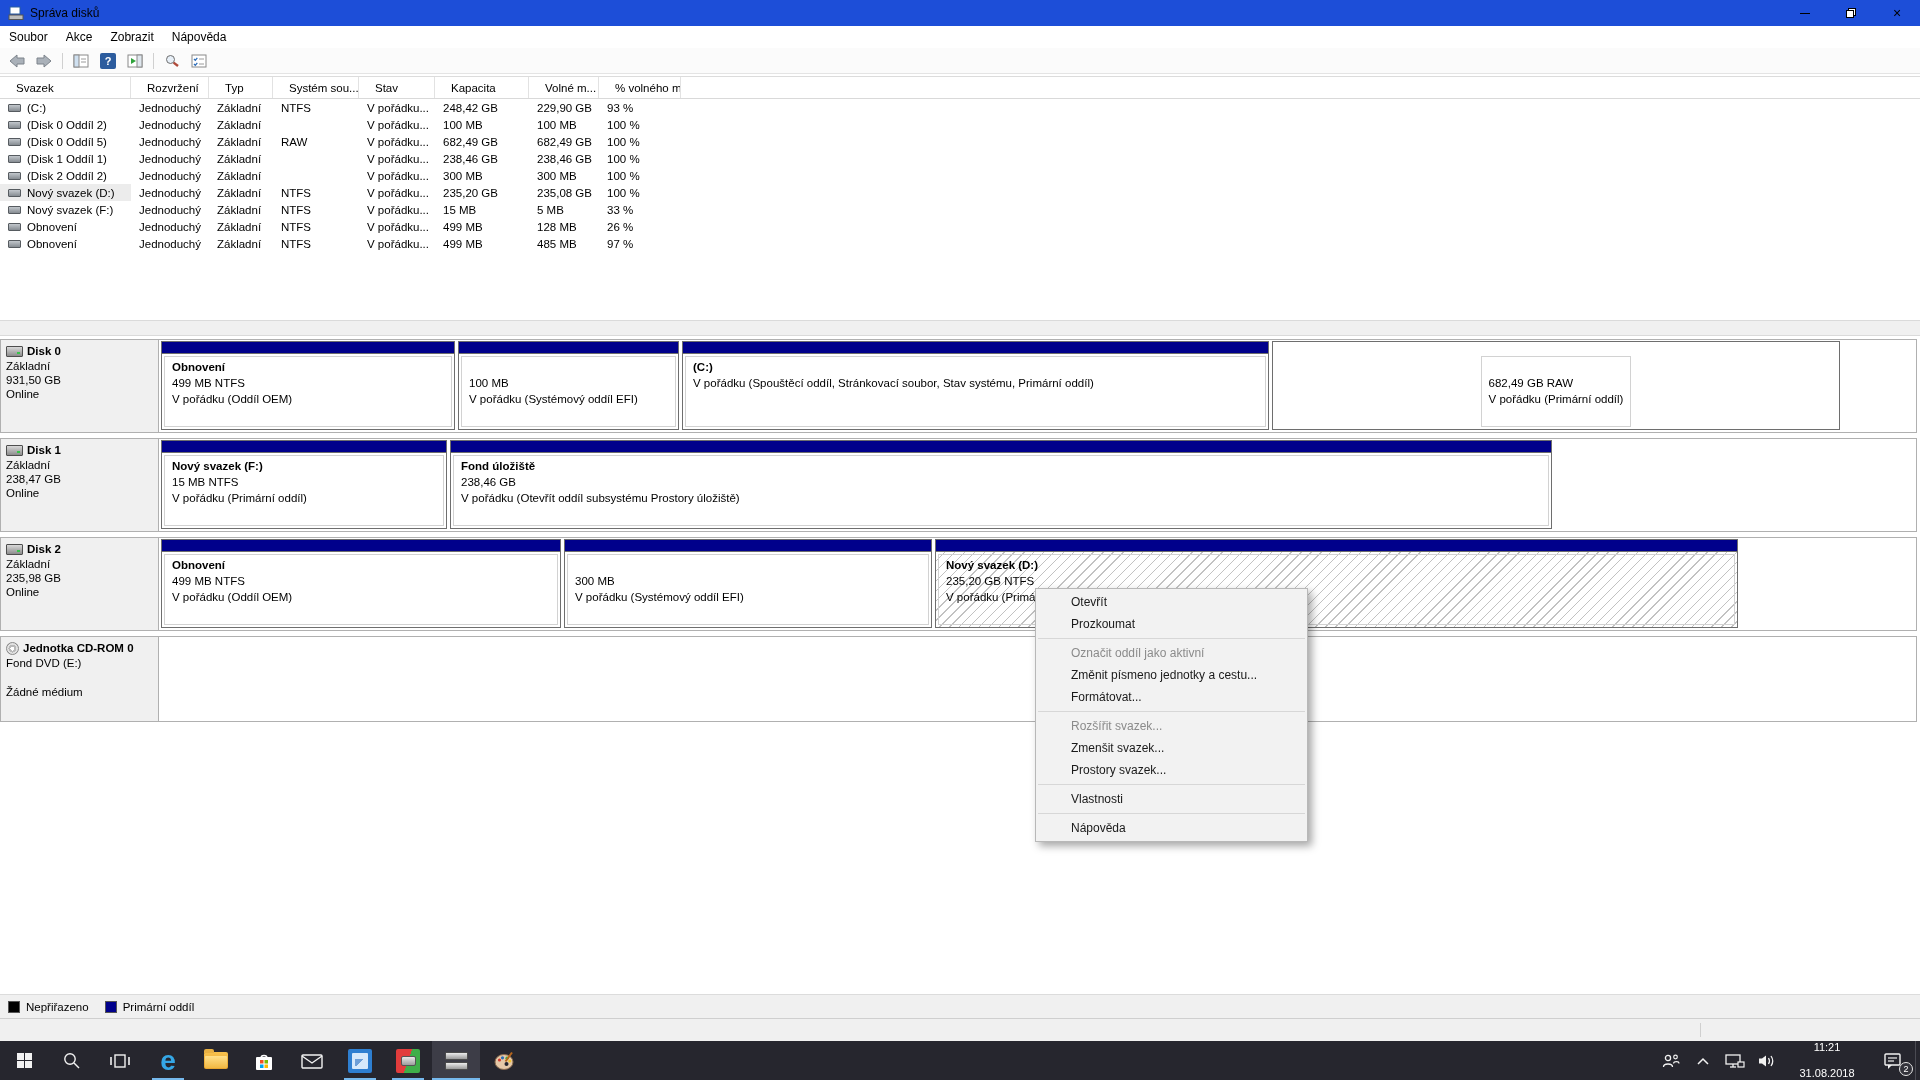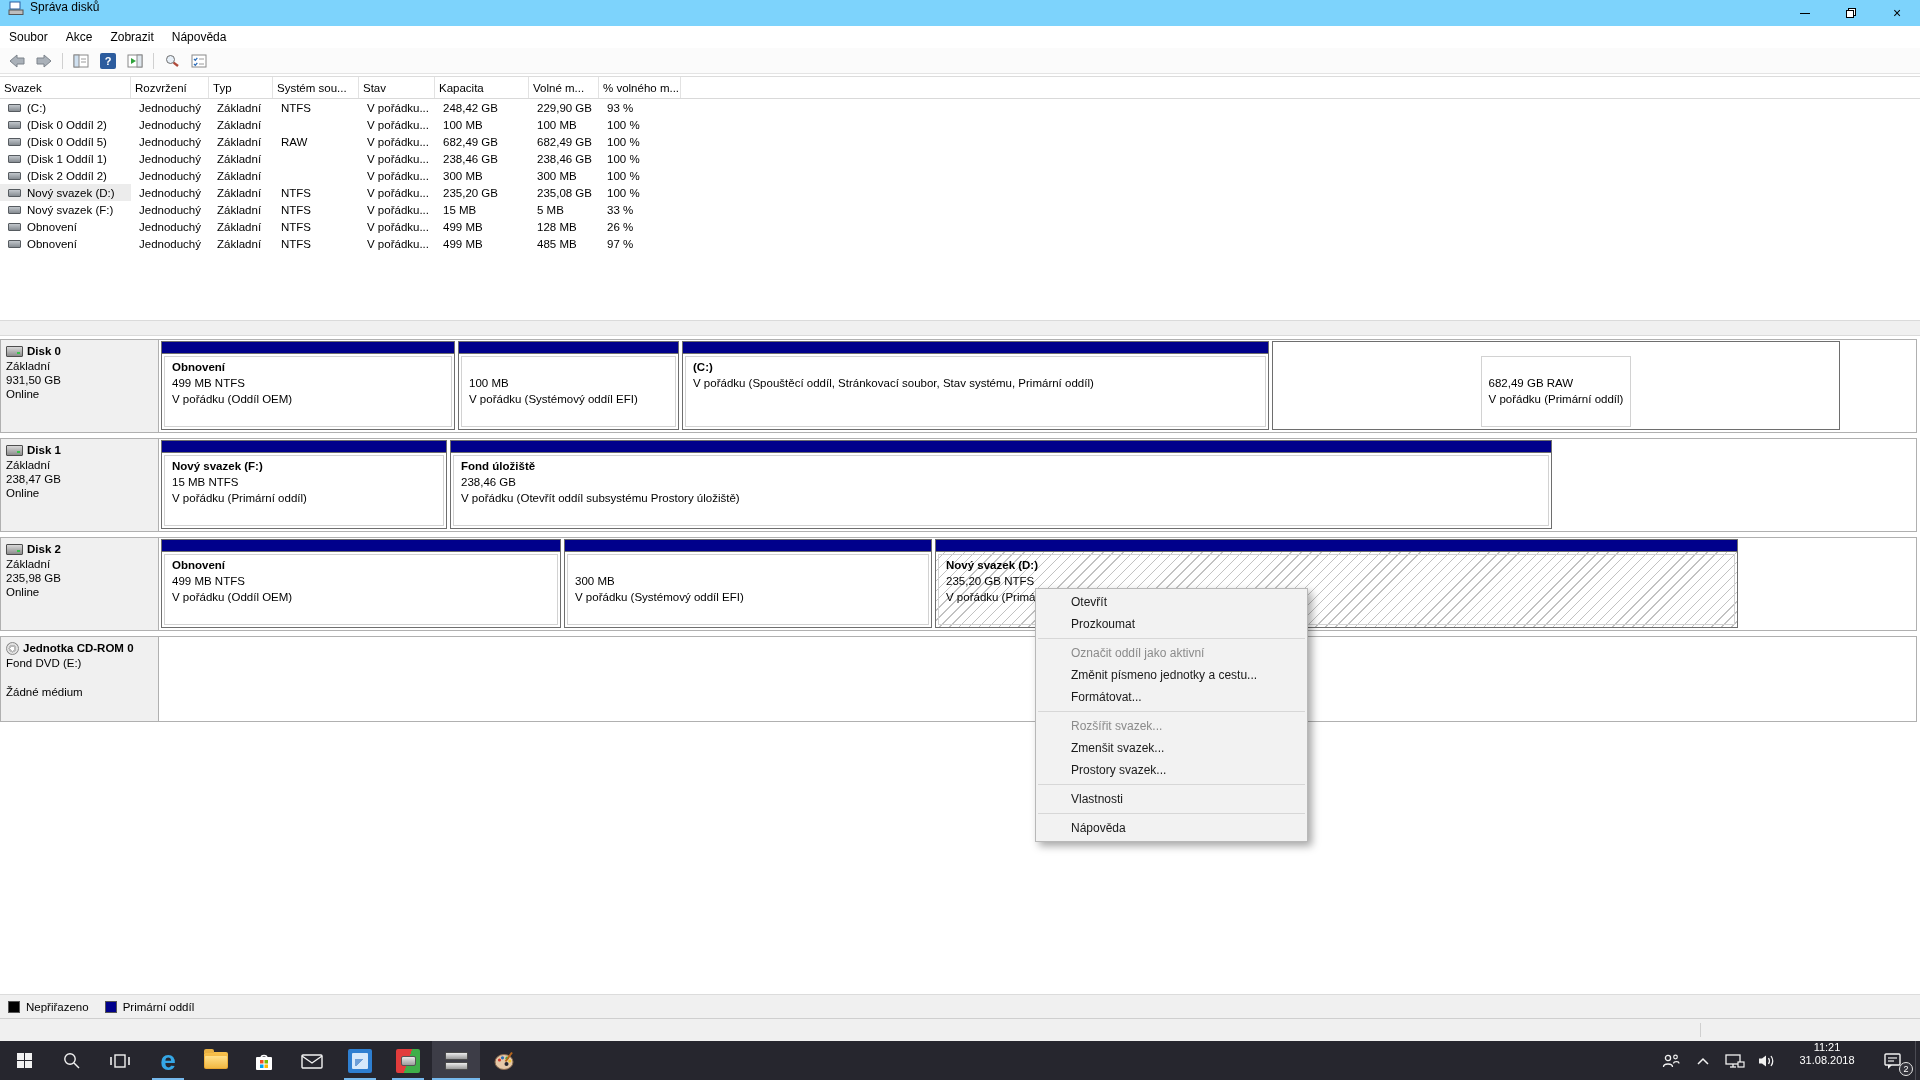--- a/index.html
+++ b/index.html
@@ -1,21 +1,21 @@
 <!DOCTYPE html>
 <html><head>
 <meta charset="utf-8">
 <style>
   html,body{margin:0;padding:0;background:#000}
   *{box-sizing:border-box;cursor:default;user-select:none}
   .screen{position:relative;width:1920px;height:1080px;overflow:hidden;background:#fff;
           font-family:"Liberation Sans",sans-serif;color:#000}
   
-  .titlebar{position:absolute;left:0;top:0;width:1920px;height:26px;background:#7dd3fc;
-            display:flex;align-items:flex-start}
+  .titlebar{position:absolute;left:0;top:0;width:1920px;height:26px;background:#1d4ed8;
+            display:flex;align-items:center}
   .title-icon{margin:0 6px 0 8px;display:flex}
   .title-text{font-size:12px}
   .win-controls{position:absolute;right:0;top:0;display:flex;height:26px}
   .win-btn{width:46px;height:26px;display:flex;align-items:center;justify-content:center;font-size:14px}
   .min-glyph{width:10px;height:1px;background:#000;display:block}
   
   .menubar{position:absolute;left:0;top:26px;width:1920px;height:22px;background:#fff;
            display:flex;align-items:center;font-size:12px}
   .menu-item{padding:0 9px;height:100%;display:flex;align-items:center}
   
@@ -23,21 +23,21 @@
            border-bottom:1px solid #e4e4e4;display:flex;align-items:center;padding-left:6px;gap:5px}
   .tbtn{width:22px;height:20px;display:flex;align-items:center;justify-content:center}
   .tsep{width:1px;height:16px;background:#d0d0d0;margin:0 2px}
   .help-sq{width:16px;height:16px;background:#2c5c9e;color:#fff;font-weight:bold;font-size:11px;
            display:flex;align-items:center;justify-content:center;border-radius:2px}
   
   .listview{position:absolute;left:0;top:76px;width:1920px}
   .lv-head{display:grid;grid-template-columns:131px 78px 64px 86px 76px 94px 70px 82px 1fr;
            height:23px;border-top:1px solid #dcdcdc;border-bottom:1px solid #d9d9d9;
            font-size:11.5px;background:#fff}
-  .hcell{display:flex;align-items:center;padding-left:4px;border-right:1px solid #e2e2e2;overflow:hidden;white-space:nowrap}
+  .hcell{display:flex;align-items:center;padding-left:16px;border-right:1px solid #e2e2e2;overflow:hidden;white-space:nowrap}
   .hcell.c8{border-right:none}
   .lv-row{display:grid;grid-template-columns:131px 78px 64px 86px 76px 94px 70px 82px 1fr;
           height:17px;font-size:11.5px;align-items:center}
   .lv-cell{padding-left:8px;overflow:hidden;white-space:nowrap;height:17px;display:flex;align-items:center}
   .lv-cell.c0{padding-left:0}
   .lv-cell.selcell{background:#ececec}
   .vol-ico{flex:0 0 auto;width:13px;height:8px;margin:0 6px 0 8px;border:1px solid #565b60;border-radius:1px;
            background:linear-gradient(#c2c7cc,#868c92)}
   
   .splitter{position:absolute;left:0;top:320px;width:1920px;height:16px;background:#f0f0f0;
@@ -96,21 +96,21 @@
   .blue-app::after{content:"";position:absolute;inset:4px;background:#d6e9fb;border-radius:1px}
   .blue-app::before{content:"";position:absolute;left:7px;bottom:7px;width:10px;height:7px;z-index:1;
                     background:linear-gradient(135deg,#6d9fd8 50%,transparent 50%)}
   .hw-app{width:24px;height:24px;border-radius:2px;background:linear-gradient(110deg,#e23c3c 0 50%,#3fae49 50% 100%);
           display:flex;align-items:center;justify-content:center}
   .hw-app span{width:15px;height:10px;background:linear-gradient(#e8e8e8,#9d9d9d);border:1px solid #555;border-radius:2px}
   .dm-ico{display:flex;flex-direction:column;gap:2px}
   .dm-ico span{width:23px;height:8px;border:1px solid #4c4c4c;border-radius:1px;background:linear-gradient(#ececec,#9a9a9a)}
   .tb-tray{margin-left:auto;display:flex;align-items:center}
   .tray-cell{width:32px;height:39px;display:flex;align-items:center;justify-content:center;position:relative}
-  .tb-clock{width:88px;height:39px;display:flex;flex-direction:column;align-items:center;justify-content:flex-start;
+  .tb-clock{width:88px;height:39px;display:flex;flex-direction:column;align-items:center;justify-content:space-between;
             color:#fff;font-size:11px;line-height:13px}
   .notif-cell{width:44px}
   .badge{position:absolute;right:2px;bottom:4px;width:14px;height:14px;border-radius:50%;background:#33333b;
          border:1px solid #e6e6e6;color:#fff;font-size:9px;display:flex;align-items:center;justify-content:center}
   .show-desktop{width:5px;height:39px;border-left:1px solid #4a4a52}
   svg{display:block}
 </style>
 </head>
 <body>
 

